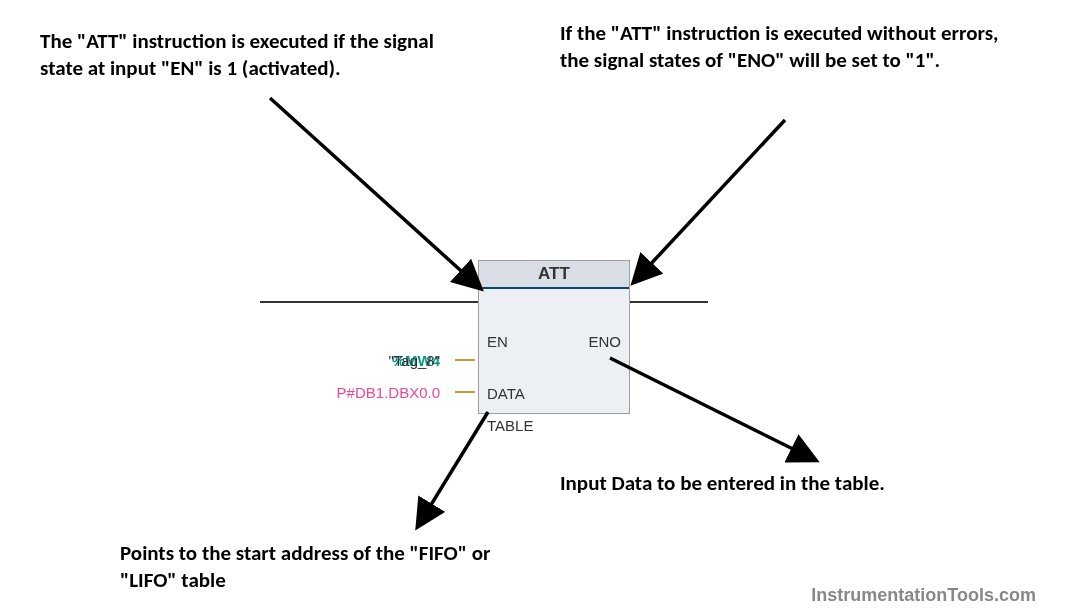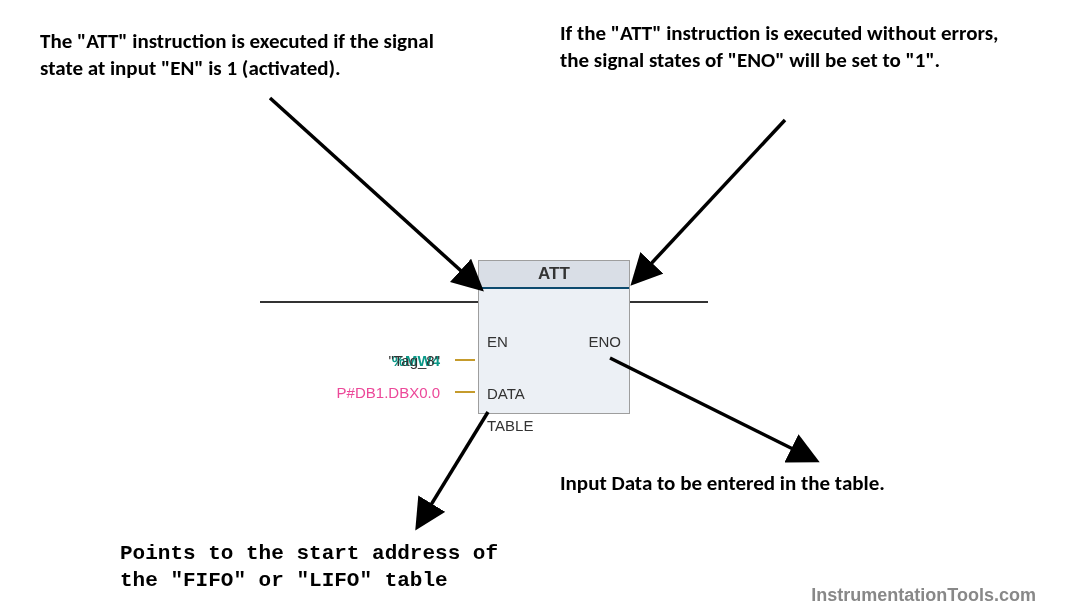--- a/index.html
+++ b/index.html
@@ -83,21 +83,21 @@
 </style>
 </head>
 <body>
 
 <div class="annotation" style="left:40px; top:28px; width:430px;">The "ATT" instruction is executed if the signal state at input "EN" is 1 (activated).</div>
 
 <div class="annotation" style="left:560px; top:20px; width:450px;">If the "ATT" instruction is executed without errors, the signal states of "ENO" will be set to "1".</div>
 
 <div class="annotation" style="left:560px; top:470px; width:450px;">Input Data to be entered in the table.</div>
 
-<div class="annotation" style="left:120px; top:540px; width:420px;font-family:Liberation Mono, monospace;">Points to the start address of the "FIFO" or "LIFO" table</div>
+<div class="annotation" style="left:120px; top:540px; width:420px;">Points to the start address of the "FIFO" or "LIFO" table</div>
 
 <div class="rail" style="left:260px; top:301px; width:218px;"></div>
 <div class="rail" style="left:628px; top:301px; width:80px;"></div>
 
 <div class="block-box" style="left:478px; top:260px;">
   <div class="block-title">ATT</div>
   <div class="block-body">
     <span class="pin" style="left:8px; top:8px;">EN</span>
     <span class="pin" style="right:8px; top:8px;">ENO</span>
     <span class="pin" style="left:8px; top:60px;">DATA</span>

